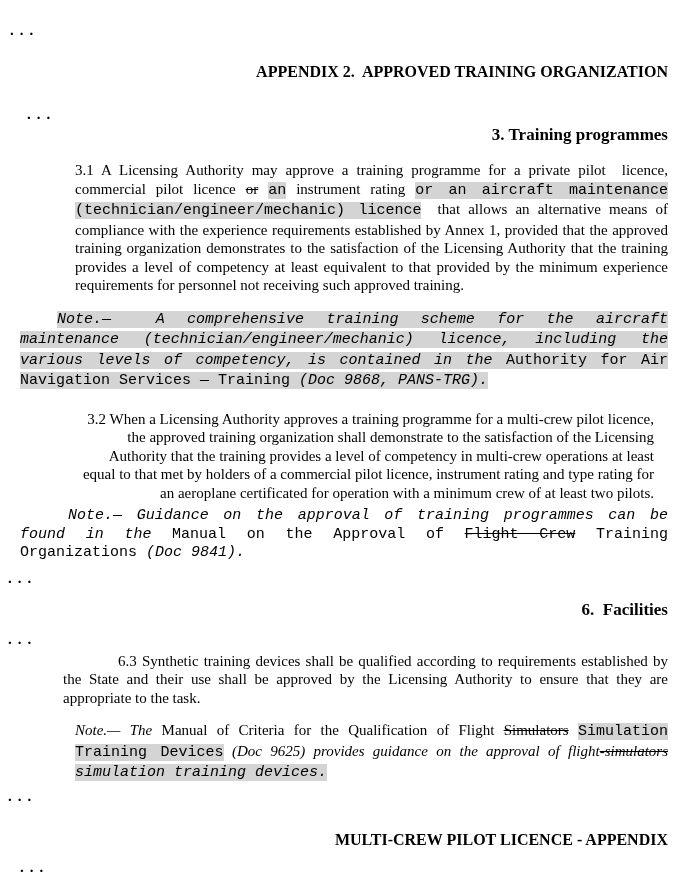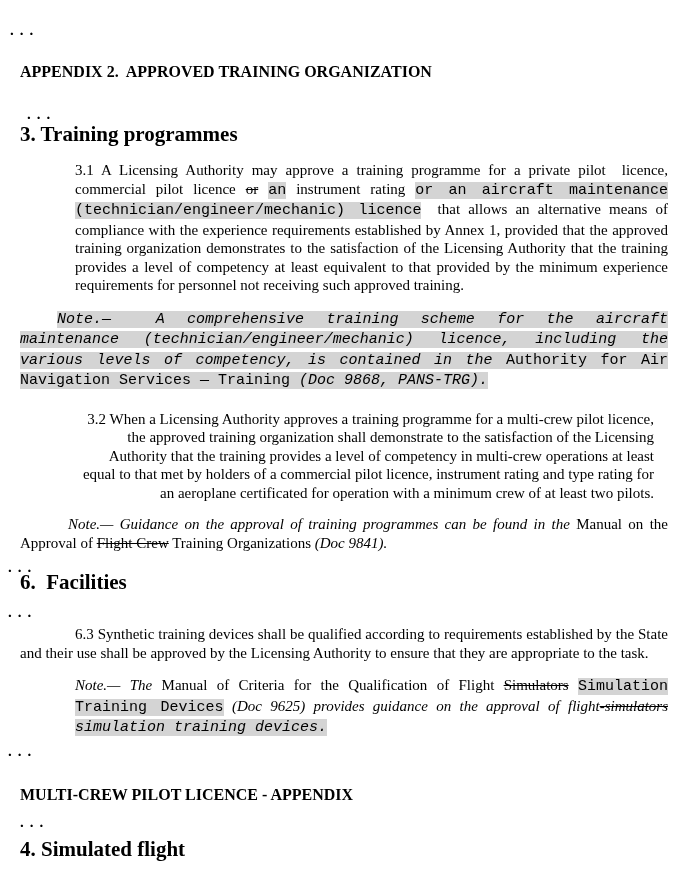--- a/index.html
+++ b/index.html
@@ -18,46 +18,46 @@
   }
   .para { margin: 0; }
   .dots {
     font-weight: bold;
     font-size: 15px;
     letter-spacing: 6px;
     line-height: 12px;
     white-space: nowrap;
   }
   .heading {
-    text-align: left;
+    text-align: right;
     font-weight: bold;
     font-size: 16px;
     line-height: 19px;
   }
-  .heading-sub { font-size: 21px; }
+  .heading-sub { font-size: 17px; }
   .hl { background: var(--hl, #d4d4d4); font-family: Liberation Mono, monospace; }
   .it { font-style: italic; }
   .strike { text-decoration: line-through; }
   .justify { text-align: justify; }
 
   .e1 { margin: 0 0 0 -10px; }
   .e2 { margin: 27px 0 0 7px; }
   .e3 { margin: 9px 0 0 -12px; }
   .e4 { margin: 14px 0 0 -12px; }
   .e5 { margin: 7px 0 0 -12px; }
   .e6 { margin: 11px 0 0 0; }
 
   .h-app2 { margin-top: 26px; }
   .h-s3   { margin-top: 5px; }
   .p31    { margin: 17px 0 0 55px; }
   .note1  { margin-top: 14px; text-indent: 37px; }
   .p32    { margin: 19px 14px 0 55px; text-align: right; }
-  .note2  { margin-top: 13px; text-indent: 48px; }
-  .h-s6   { margin-top: 0; }
-  .p63    { margin-top: 7px; text-indent: 55px; }
+  .note2  { margin-top: 5px; text-indent: 48px; font-family: Liberation Mono, monospace; }
+  .h-s6   { margin-top: 16px; }
+  .p63    { margin-top: 7px; text-indent: 55px; margin-left: 43px; }
   .note3  { margin: 14px 0 0 55px; }
   .h-app3 { margin-top: 28px; line-height: 20px; }
   .h-s4   { margin-top: 12px; }
 </style>
 </head>
 <body style="background: rgb(255, 255, 255);">
 
 <div class="page">
 
   <div class="para dots e1">...</div>

